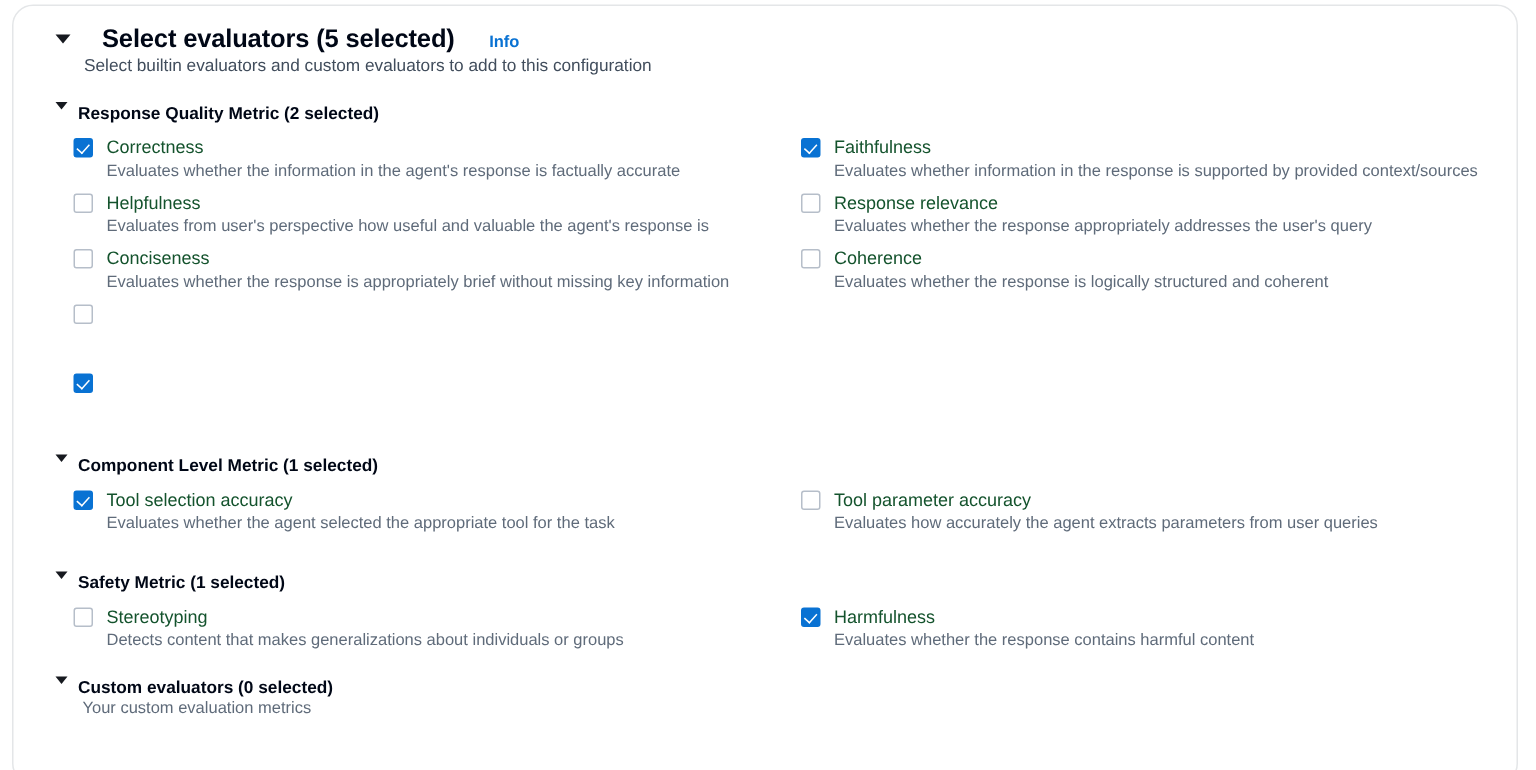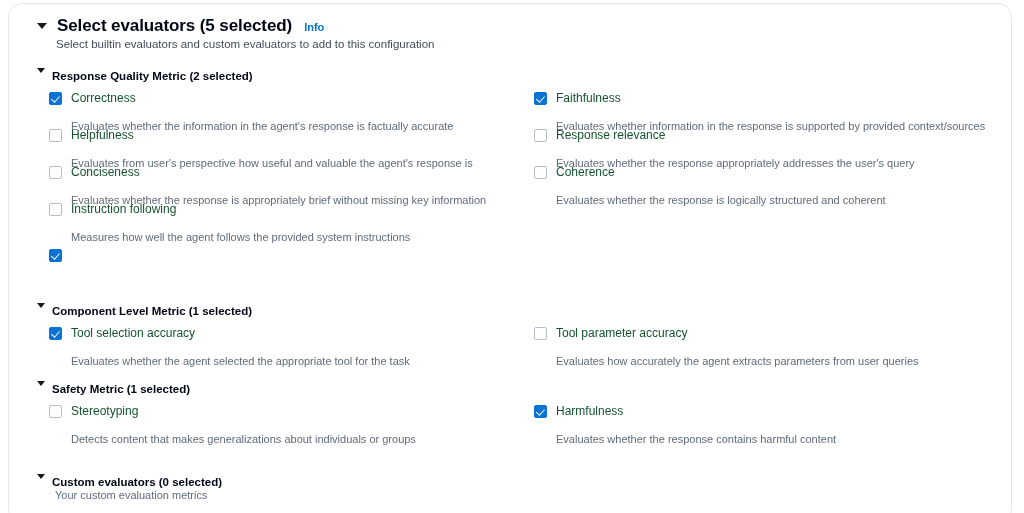--- a/index.html
+++ b/index.html
@@ -32,21 +32,21 @@
   }
 
   .inner {
     padding: 12px 24px 0 28px;
   }
 
   
   .sec-head {
     display: flex;
     align-items: baseline;
-    gap: 10px;
+    gap: 21px;
   }
   .caret {
     display: inline-block;
     width: 0;
     height: 0;
     border-left: 5px solid transparent;
     border-right: 5px solid transparent;
     border-top: 6px solid #16191f;
     position: relative;
     top: -2px;
@@ -144,21 +144,21 @@
   .opt-txt { line-height: 1.25; }
   .opt-name {
     font-size: 12px;
     color: #14532d;
     display: block;
   }
   .opt-desc {
     font-size: 11px;
     color: #5f6b7a;
     display: block;
-    margin-top: 14px;
+    margin-top: 2px;
   }
 </style>
 </head>
 <body>
 
 <div class="card">
   <div class="inner">
 
     <div class="sec-head">
       <span class="caret"></span>
@@ -209,24 +209,20 @@
       </div>
       <div class="opt">
         <span class="cb off"></span>
         <span class="opt-txt">
           <span class="opt-name">Coherence</span>
           <span class="opt-desc">Evaluates whether the response is logically structured and coherent</span>
         </span>
       </div>
       <div class="opt">
         <span class="cb off"></span>
-        <span class="opt-txt">
-          <span class="opt-name">Instruction following</span>
-          <span class="opt-desc">Measures how well the agent follows the provided system instructions</span>
-        </span>
       </div>
     </div>
 
     <div class="grid">
       <div class="opt">
         <span class="cb on"></span>
       </div>
       <div class="opt"></div>
     </div>
 
@@ -265,20 +261,20 @@
       </div>
       <div class="opt">
         <span class="cb on"></span>
         <span class="opt-txt">
           <span class="opt-name">Harmfulness</span>
           <span class="opt-desc">Evaluates whether the response contains harmful content</span>
         </span>
       </div>
     </div>
 
-    <div class="group-head" style="margin-top:35px;">
+    <div class="group-head" style="margin-top:12px;">
       <span class="caret sm"></span>
       <span class="group-title">Custom evaluators (0 selected)</span>
     </div>
     <div class="group-sub">Your custom evaluation metrics</div>
 
   </div>
 </div>
 
 </body></html>

